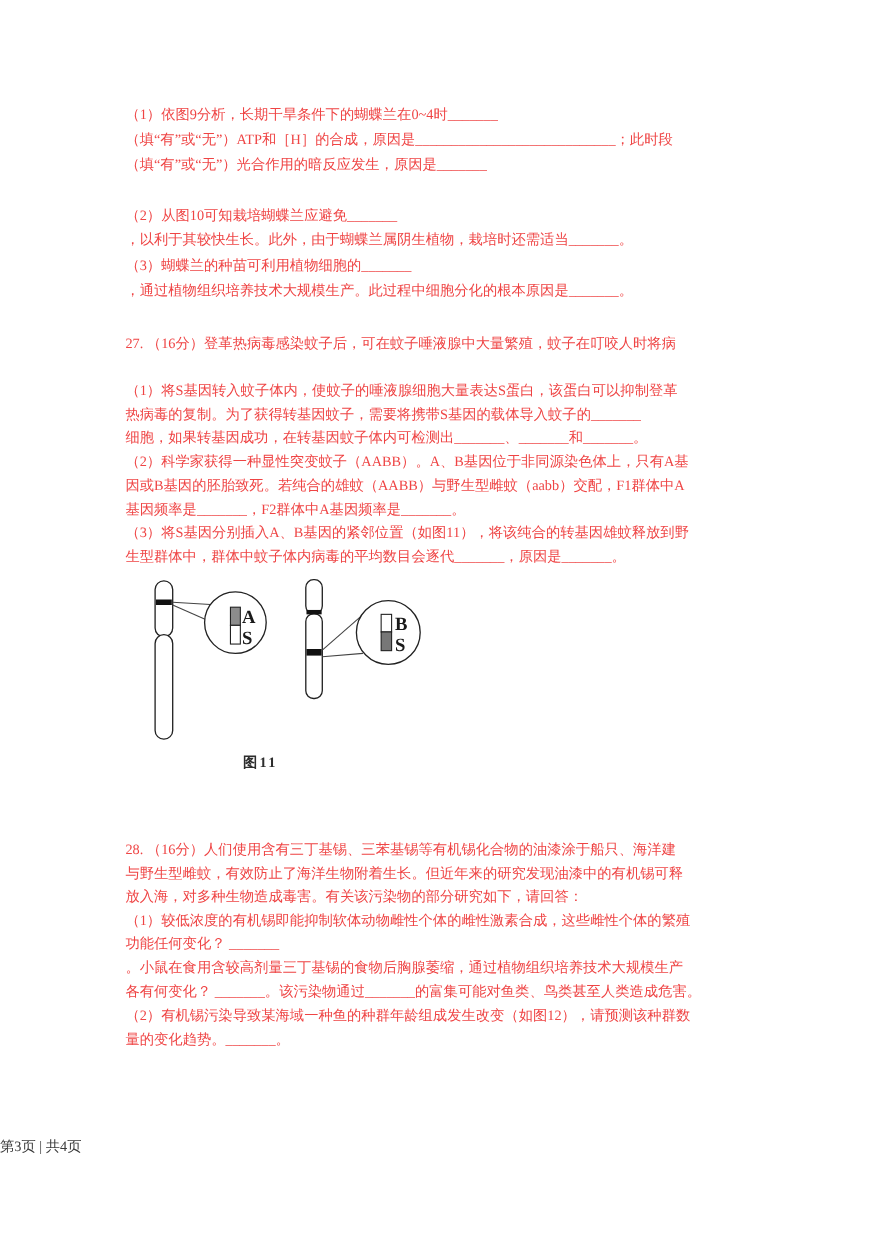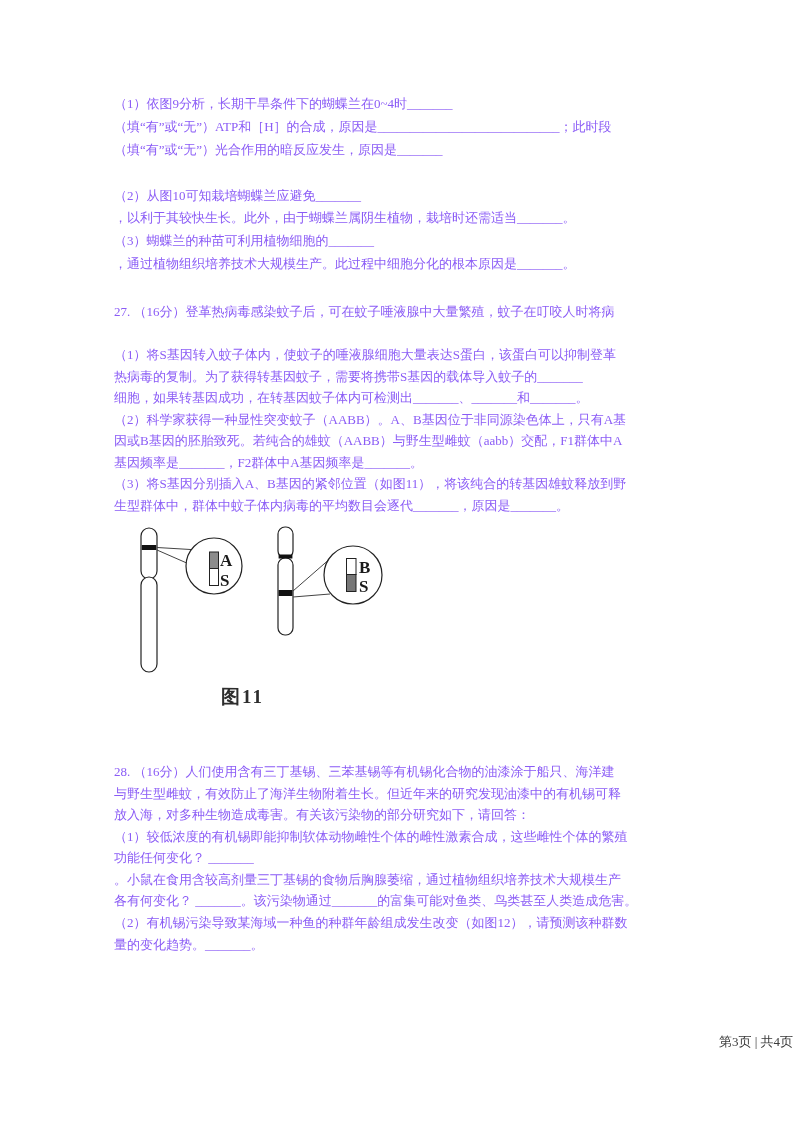--- a/index.html
+++ b/index.html
@@ -11,39 +11,39 @@
     font-family:"Liberation Serif","DejaVu Serif",serif;
     color:#333333;
     overflow:hidden;
   }
   .line{
     position:absolute;
     left:114px;
     font-size:13px;
     line-height:17px;
     white-space:nowrap;
-    color:#8b5cf6;
+    color:#ef4444;
   }
   .fig-caption{
     position:absolute;
     left:221px;top:684px;
-    font-size:19px;
+    font-size:13px;
     font-weight:600;
     letter-spacing:2px;
     color:#2d2d2d;
   }
   .figure-svg{
     position:absolute;
     left:110px;top:520px;
   }
   .footer{
     position:absolute;
     left:0;top:1033px;
     width:100%;
-    text-align:right;
+    text-align:left;
     font-size:13px;
     color:#3a3a3a;
   }
   svg text{
     font-family:"Liberation Serif","DejaVu Serif",serif;
     font-size:17px;
     font-weight:600;
     fill:#1a1a1a;
   }
 </style>

